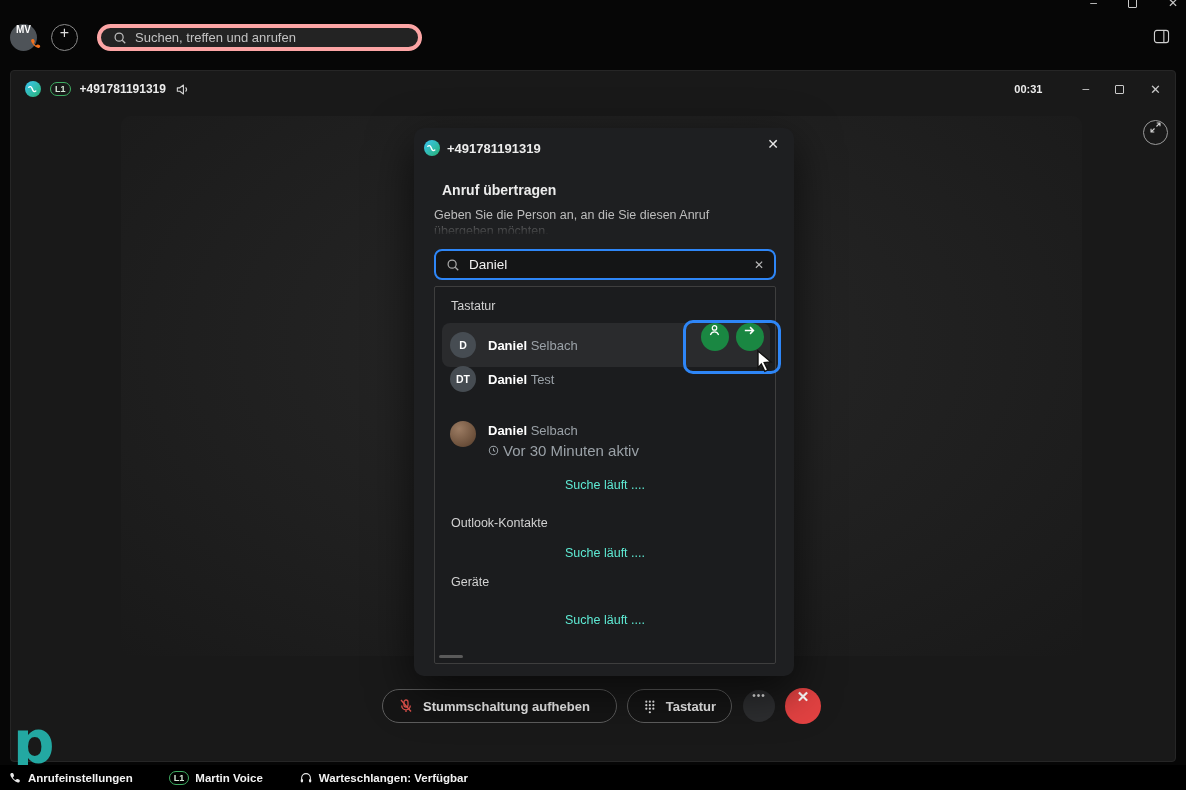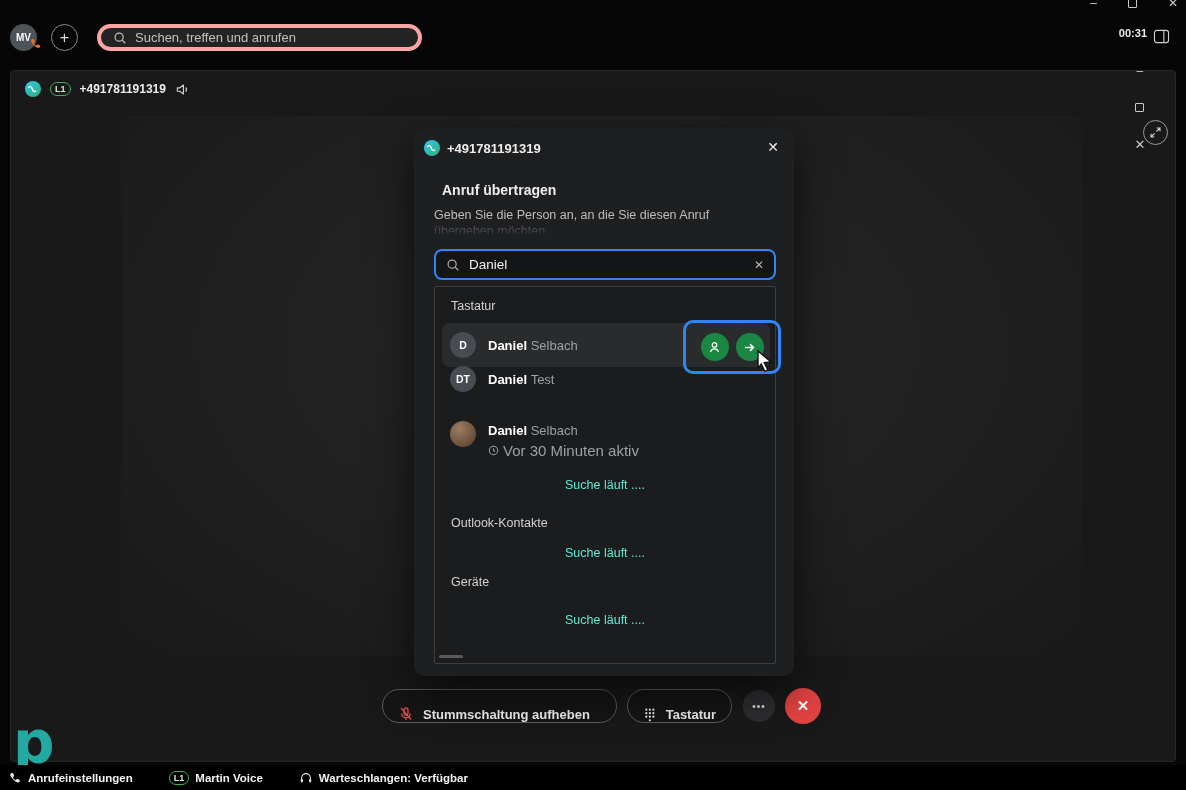--- a/index.html
+++ b/index.html
@@ -4,21 +4,21 @@
 <style>
   :root{
     --accent:#2E86F7; --green:#1A8742; --red:#E34242;
     --mic-red:#E0524C; --teal:#23A8A2; --badge-green:#3FAE63;
   }
   *{margin:0;padding:0;box-sizing:border-box;font-family:"Liberation Sans",sans-serif;}
   body{background:#000;width:1186px;height:790px;overflow:hidden;}
   .screen{position:relative;width:1186px;height:790px;background:#060606;color:#ececec;overflow:hidden;}
   .abs{position:absolute;}
   .flex{display:flex;align-items:center;}
-  .ctr{display:flex;align-items:center;justify-content:center;}
+  .ctr{display:flex;justify-content:center;}
   svg{display:block;}
   input{outline:none;border:none;background:transparent;color:#f2f2f2;}
 
   
   .avatar{width:27px;height:27px;border-radius:50%;background:#4e5358;color:#fff;font-size:10px;font-weight:bold;cursor:pointer;}
   .plusbtn{width:27px;height:27px;border-radius:50%;border:1.5px solid #8a8a8a;color:#dcdcdc;font-size:16px;line-height:1;background:transparent;cursor:pointer;}
   .searchpill{background:#232323;border:4px solid #fca5a5;border-radius:14px;height:27px;gap:8px;padding:0 12px;color:#c6c6c6;cursor:text;}
   .searchpill input{font-size:13px;flex:1;color:#e8e8e8;}
   .searchpill input::placeholder{color:#c2c2c2;}
   .wc{color:#c9c9c9;font-size:12px;cursor:pointer;line-height:1;}
@@ -34,21 +34,21 @@
     box-shadow:0 14px 46px rgba(0,0,0,.65);z-index:6;}
 
   .panel{left:20px;top:158px;width:342px;height:378px;background:#1b1c1e;border:1px solid #3e3e3e;border-radius:2px;}
   .sectionlbl{font-size:12.5px;color:#d2d2d2;}
   .result-row{left:7px;width:328px;height:44px;display:flex;align-items:center;padding-left:8px;gap:12px;cursor:pointer;}
   .avatar-sm{width:26px;height:26px;border-radius:50%;background:#464c52;color:#fff;font-size:10.5px;font-weight:bold;flex:none;display:flex;align-items:center;justify-content:center;}
   .rname{font-size:13px;color:#fff;font-weight:bold;white-space:nowrap;}
   .lname{color:#9aa1a7;font-weight:normal;}
   .searching{left:0;width:100%;text-align:center;font-size:12.5px;color:#5eead4;}
 
-  .pillbtn{height:34px;border:1px solid #5d5d5d;border-radius:17px;background:rgba(15,15,15,.35);gap:9px;padding:0 15px;font-size:13px;color:#f0f0f0;font-weight:bold;cursor:pointer;justify-content:flex-start;align-items:flex-end;}
+  .pillbtn{height:34px;border:1px solid #5d5d5d;border-radius:17px;background:rgba(15,15,15,.35);gap:9px;padding:0 15px;font-size:13px;color:#f0f0f0;font-weight:bold;cursor:pointer;justify-content:flex-start;}
 
   .statusbar{left:0;bottom:0;width:100%;height:25px;background:#000;display:flex;align-items:center;padding:0 8px;gap:36px;z-index:10;font-size:11.5px;font-weight:bold;color:#f2f2f2;}
   .sbitem{display:flex;align-items:center;gap:6px;cursor:pointer;}
 </style>
 </head>
 <body>
 
 <div class="screen">
 
   <svg width="0" height="0" style="position:absolute" aria-hidden="true">
@@ -93,21 +93,21 @@
       <svg width="16" height="16" viewBox="0 0 16 16">
         <circle cx="8" cy="8" r="8" fill="url(#wxg)"></circle>
         <path d="M3.8 6.2c1.1-1 2.3-.7 2.9.6l1.2 2.6c.6 1.3 1.8 1.6 2.9.6" fill="none" stroke="#fff" stroke-width="1.4" stroke-linecap="round"></path>
       </svg>
       <span class="l1">L1</span>
       <span style="font-size:12px;font-weight:bold">+491781191319</span>
       <svg width="15" height="15" viewBox="0 0 16 16" fill="none" stroke="#cfcfcf" stroke-width="1.2">
         <path d="M2.5 6.2h2.6L9 3.2v9.6L5.1 9.8H2.5z" stroke-linejoin="round"></path>
         <path d="M11.3 5.8a3.2 3.2 0 010 4.4"></path>
       </svg>
-      <div class="flex" style="margin-left:auto;gap:26px;flex-direction:column;">
+      <div class="flex" style="margin-left:auto;gap:26px;">
         <span style="font-size:11px;font-weight:bold;margin-right:14px">00:31</span>
         <span class="wc">–</span>
         <span class="wc-sq"></span>
         <span class="wc" style="font-size:13px">✕</span>
       </div>
     </div>
 
     <div class="stage abs"></div>
 
     <div class="abs ctr" style="left:1132px;top:49px;width:25px;height:25px;border:1.3px solid #9a9a9a;border-radius:50%;color:#d3d3d3;cursor:pointer">

